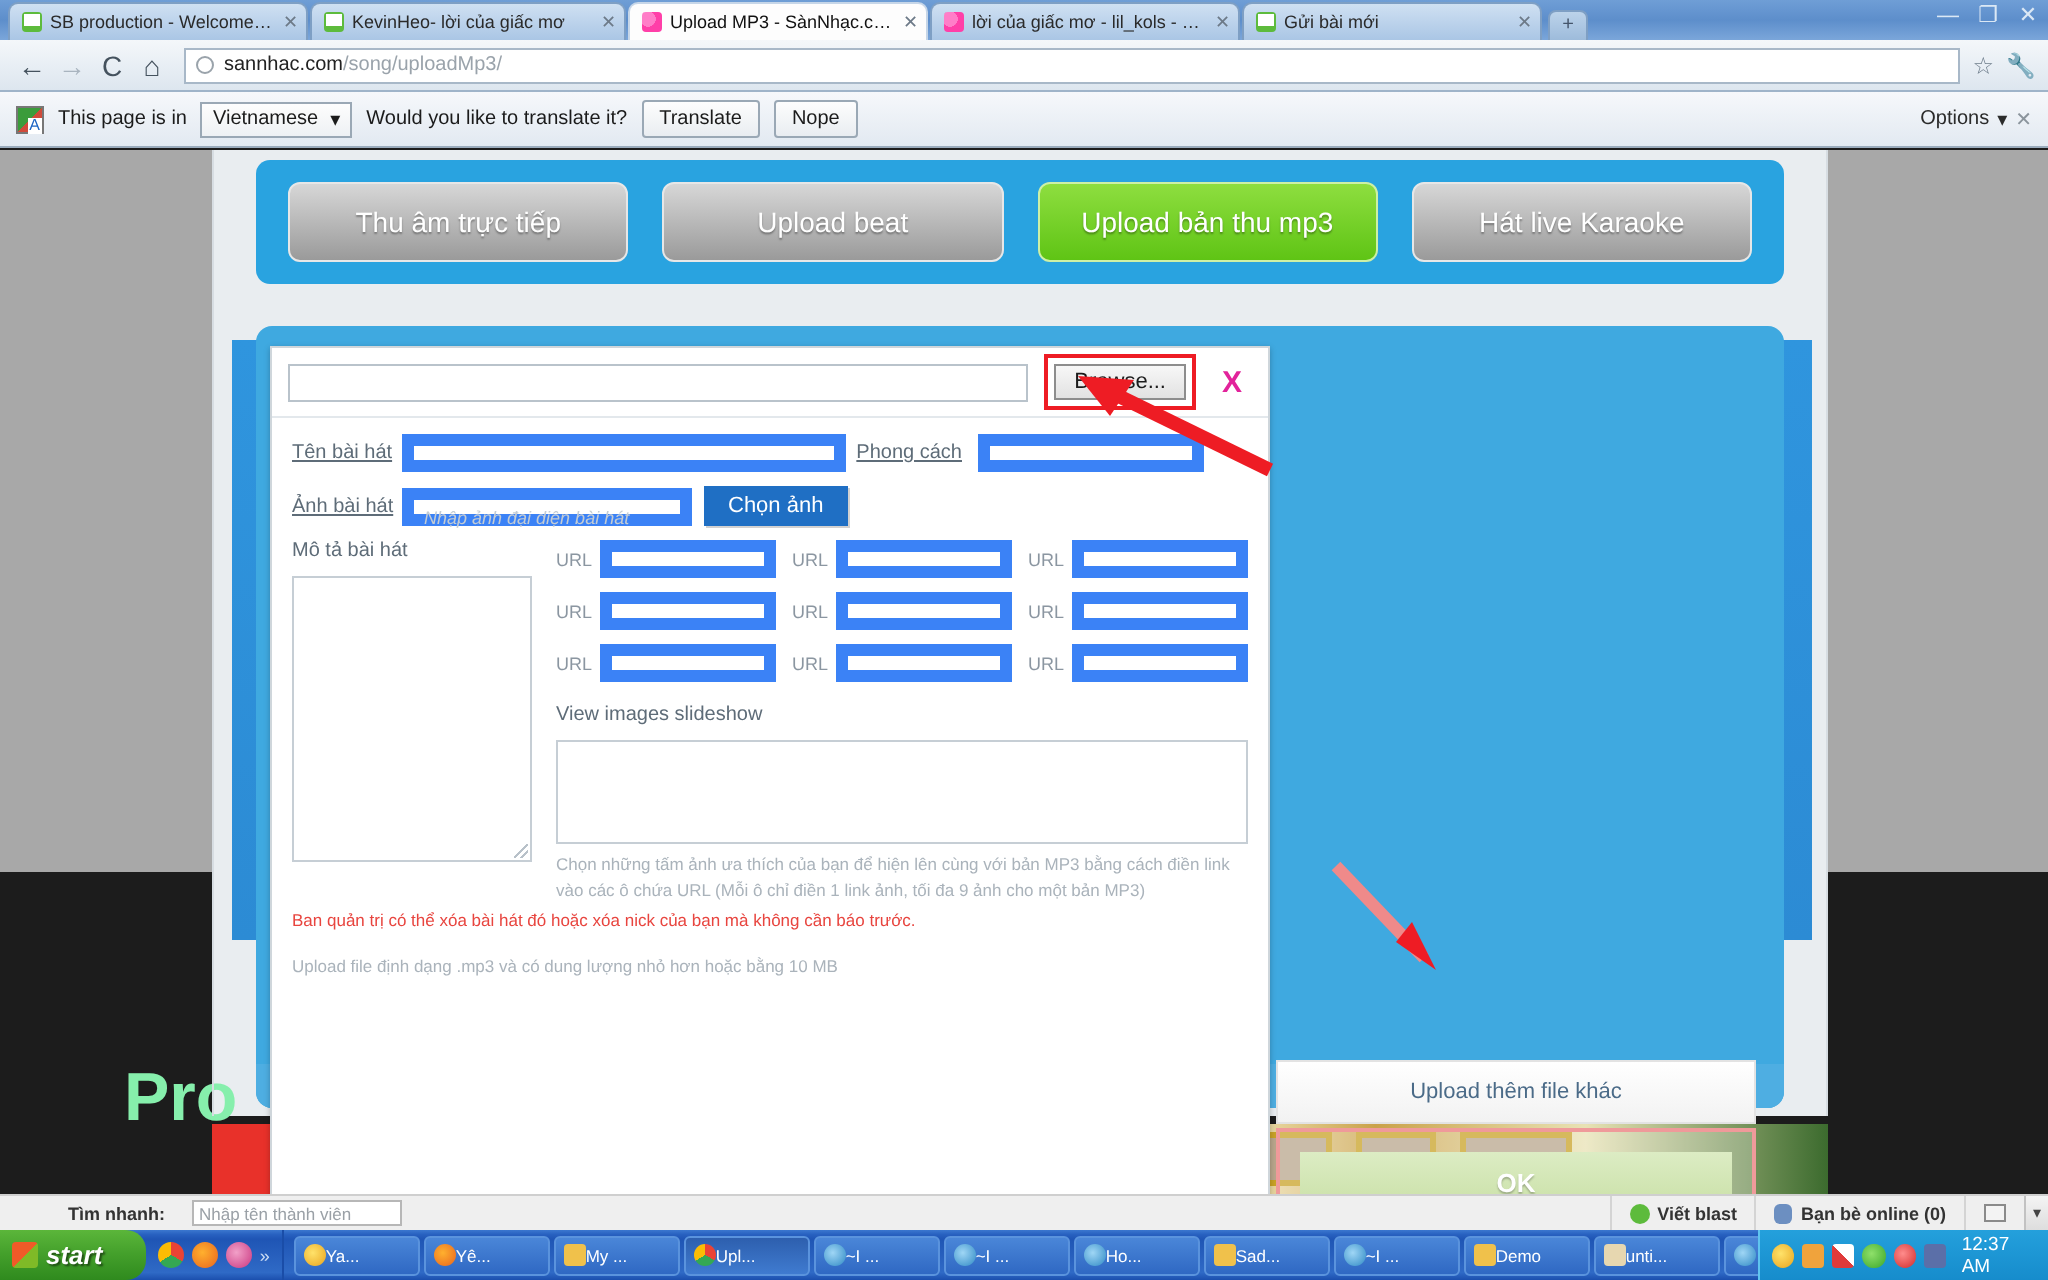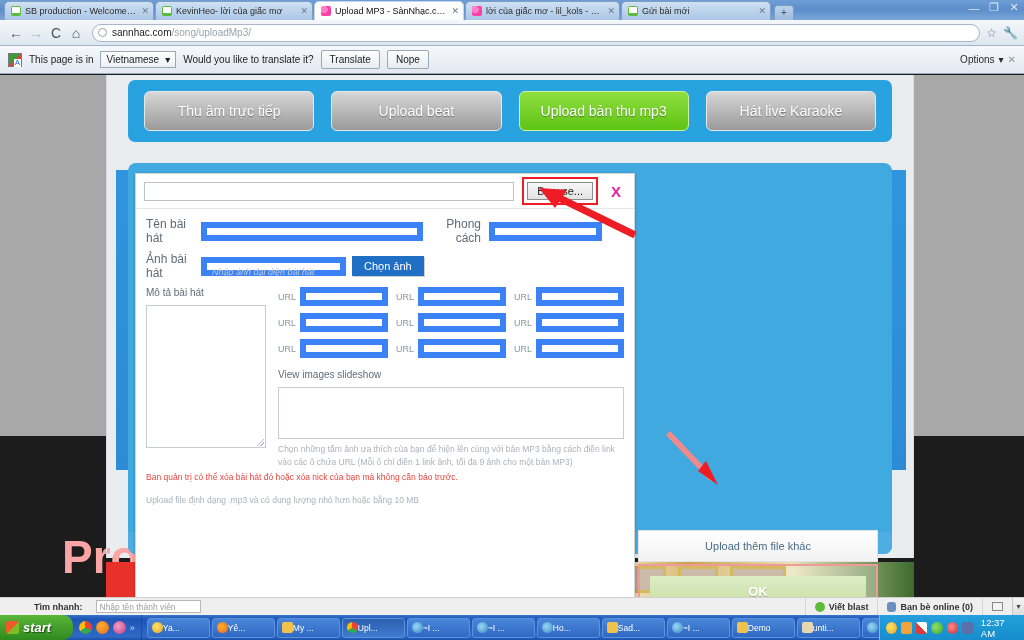--- a/index.html
+++ b/index.html
@@ -47,21 +47,21 @@
   .omnibar {
     position: absolute; top: 20px; left: 0; width: 1024px; height: 26px;
     background: linear-gradient(to bottom,#f4f7fa,#dde6ef);
     border-bottom: 1px solid #9fb4c9;
     display: flex; align-items: center; padding: 0 6px;
   }
   .navbtn { font-size: 14px; color: #45525e; width: 20px; text-align: center; }
   .navbtn.dim { color: #a9b4bf; }
   .urlbox {
     flex: 1 1 auto; height: 18px; margin: 0 6px;
-    background: #fff; border: 1px solid #a8b8c8; border-radius: 9px;
+    background: #fff; border: 1px solid #a8b8c8; border-radius: 0;
     display: flex; align-items: center; padding: 0 5px;
     font-size: 10px; color: #9aa3ab;
   }
   .urlbox .globe { width:9px;height:9px;border:1px solid #9aa3ab;border-radius:50%;margin-right:5px;flex:0 0 auto;}
   .urlbox b { color: #222; font-weight: normal; }
   .star { font-size: 12px; color: #6e7d8b; margin-right: 6px;}
   .wrench { font-size: 12px; color: #46535f; }
 
   .translatebar {
     position: absolute; top: 46px; left: 0; width: 1024px; height: 28px;
@@ -98,21 +98,21 @@
   .pb-word {
     position:absolute; left:560px; top:150px;
     font-size: 62px; color:#b9dcf5; font-family:"DejaVu Sans", sans-serif; font-weight:300;
     letter-spacing:1px;
   }
   .pb-ring {
     position:absolute; left:56px; top:195px; width:104px; height:104px;
     border: 12px solid rgba(255,255,255,0.55); border-radius:50%;
   }
   .pro-text {
-    position:absolute; left:62px; top:455px; font-size:46px; font-weight:bold; color:#fca5a5;
+    position:absolute; left:62px; top:455px; font-size:34px; font-weight:bold; color:#86efac;
     font-family:"Liberation Sans", sans-serif;
   }
   .less-text {
     position:absolute; left:700px; top:455px; font-size:34px; font-weight:bold; color:#2c2c2c;
   }
   .xmas-banner {
     position:absolute; left:106px; top:487px; width:808px; height:35px;
     background: linear-gradient(to right,
       #e8312a 0%, #e8312a 22%,
       #7a4a22 30%, #f6efc4 42%, #f7f1cc 62%,
@@ -175,21 +175,21 @@
   .browse-btn {
     border:1px solid #8d8d8d; background:linear-gradient(to bottom,#f7f7f7,#e2e2e2);
     font-size:11px; padding:2px 9px; color:#1b1b1b;
   }
   .dlg-close {
     color:#e2239b; font-size:15px; font-weight:bold; width:20px; text-align:center;
   }
 
   .dlg-body { position:relative; padding:8px 10px; }
   .row { display:flex; align-items:center; margin-bottom:7px; }
-  .lbl { font-size:12px; color:#5e6c78; }
+  .lbl { font-size:10px; color:#5e6c78;text-decoration:underline; }
   .tf { border:6px solid #3b82f6; background:#fff; height:19px; }
   .tf.ph { font-size:9px; color:#c4ccd3; font-style:italic; padding:2px 5px; line-height:15px; }
   .btn-blue {
     background:#1f6fc4; color:#fff; font-size:11px; padding:4px 12px;
     box-shadow:1px 1px 0 rgba(0,0,0,.18);
   }
 
   .cols { display:flex; gap:12px; }
   .colL { width:120px; }
   .colR { flex:1 1 auto; }

